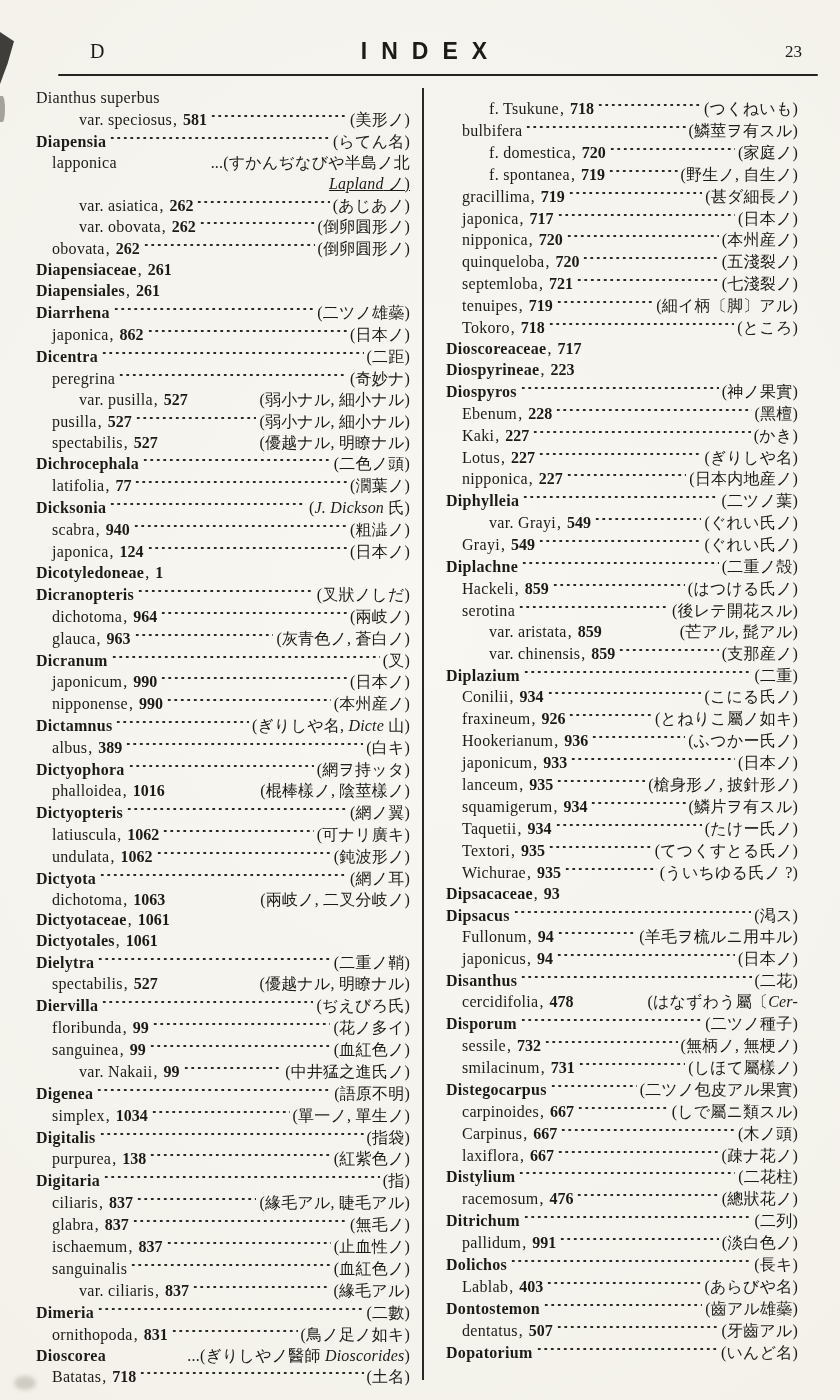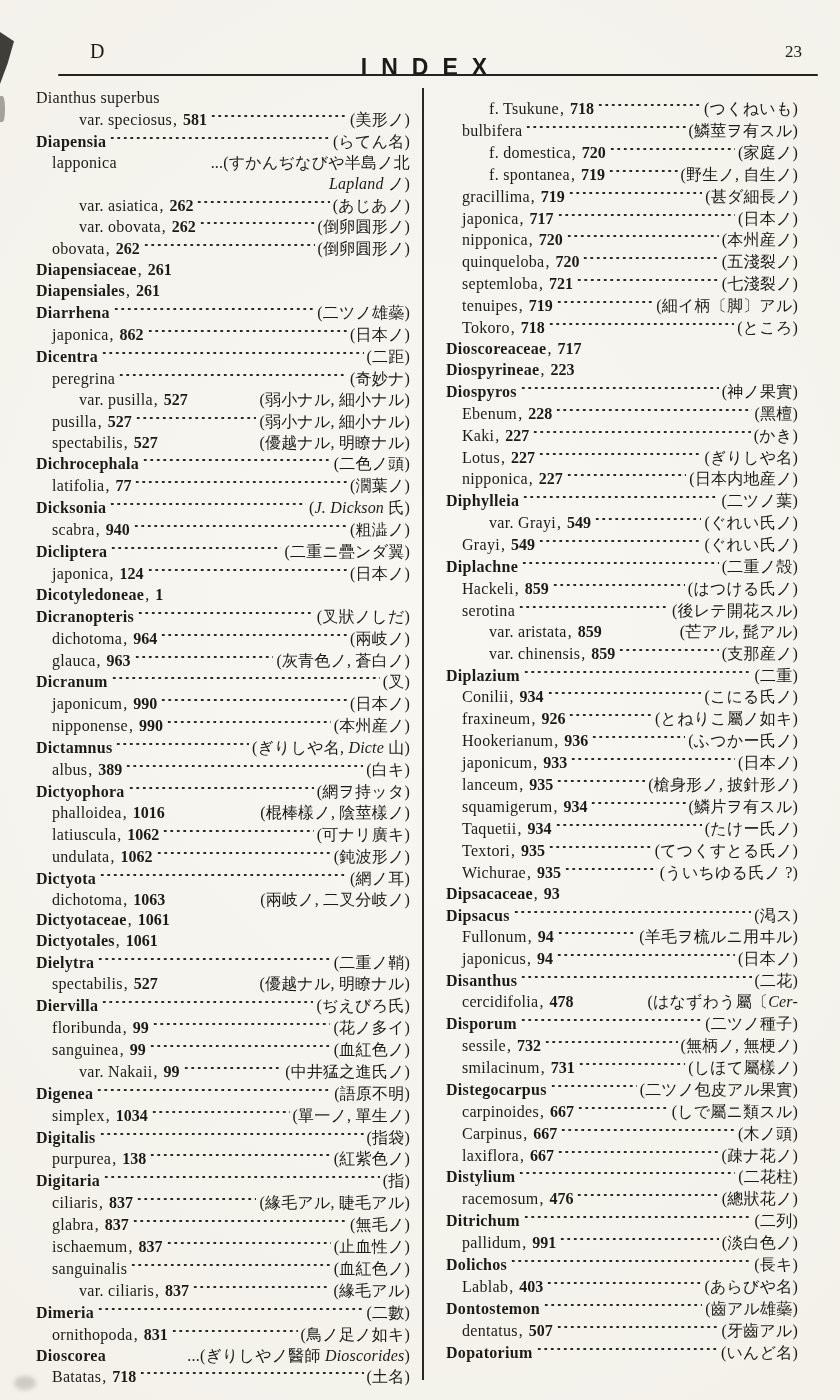--- a/index.html
+++ b/index.html
@@ -21,21 +21,21 @@
   }
   .section-letter {
     position: absolute; left: 90px; top: 40px;
     font-size: 20px; letter-spacing: 1px;
   }
   .page-title {
     position: absolute; left: 8px; right: 0; top: 38px;
     text-align: center;
     font-family: "Liberation Sans", "DejaVu Sans", sans-serif;
     font-weight: 700; font-size: 23px;
-    letter-spacing: 14px; text-indent: 14px; margin-top: 16px;
+    letter-spacing: 14px; text-indent: 14px;
   }
   .page-number {
     position: absolute; right: 38px; top: 42px;
     font-size: 17px;
   }
   .rule {
     position: absolute; left: 58px; right: 22px; top: 74px;
     height: 2px; background: #25231f;
     border-radius: 1px;
   }
@@ -59,21 +59,21 @@
 
   
   .line {
     display: flex;
     align-items: baseline;
     line-height: 20.9px;
     white-space: nowrap;
   }
   .ind1 { padding-left: 16px; }
   .ind2 { padding-left: 43px; }
-  .cont { justify-content: flex-end; }
+  .cont { justify-content: flex-end; text-decoration: underline; }
   .nm { letter-spacing: 0.3px; }
   .nm.bold { font-weight: 700; }
   .comma { margin-left: 1px; }
   .pg { font-weight: 700; margin-left: 6px; }
   .dots {
     flex: 1 1 auto;
     min-width: 8px;
     height: 1em;
     margin: 0 3px;
     background-image: radial-gradient(circle, #2b2925 1.05px, rgba(0,0,0,0) 1.45px);
@@ -237,25 +237,20 @@
         <span class="dots"></span>
         <span class="anno"><span>(</span><i>J. Dickson</i><span> 氏)</span></span>
       </div>
       <div class="line ind1">
         <span class="nm">scabra</span>
         <span class="comma">,</span>
         <span class="pg">940</span>
         <span class="dots"></span>
         <span class="anno"><span>(粗澁ノ)</span></span>
       </div>
-      <div class="line">
-        <span class="nm bold">Dicliptera</span>
-        <span class="dots"></span>
-        <span class="anno"><span>(二重ニ疊ンダ翼)</span></span>
-      </div>
       <div class="line ind1">
         <span class="nm">japonica</span>
         <span class="comma">,</span>
         <span class="pg">124</span>
         <span class="dots"></span>
         <span class="anno"><span>(日本ノ)</span></span>
       </div>
       <div class="line">
         <span class="nm bold">Dicotyledoneae</span>
         <span class="comma">,</span>
@@ -315,20 +310,25 @@
         <span class="nm bold">Dictyophora</span>
         <span class="dots"></span>
         <span class="anno"><span>(網ヲ持ッタ)</span></span>
       </div>
       <div class="line ind1">
         <span class="nm">phalloidea</span>
         <span class="comma">,</span>
         <span class="pg">1016</span>
         <span class="spacer"></span>
         <span class="anno"><span>(棍棒樣ノ, 陰莖樣ノ)</span></span>
+      </div>
+      <div class="line">
+        <span class="nm bold">Dictyopteris</span>
+        <span class="dots"></span>
+        <span class="anno"><span>(網ノ翼)</span></span>
       </div>
       <div class="line ind1">
         <span class="nm">latiuscula</span>
         <span class="comma">,</span>
         <span class="pg">1062</span>
         <span class="dots"></span>
         <span class="anno"><span>(可ナリ廣キ)</span></span>
       </div>
       <div class="line ind1">
         <span class="nm">undulata</span>

